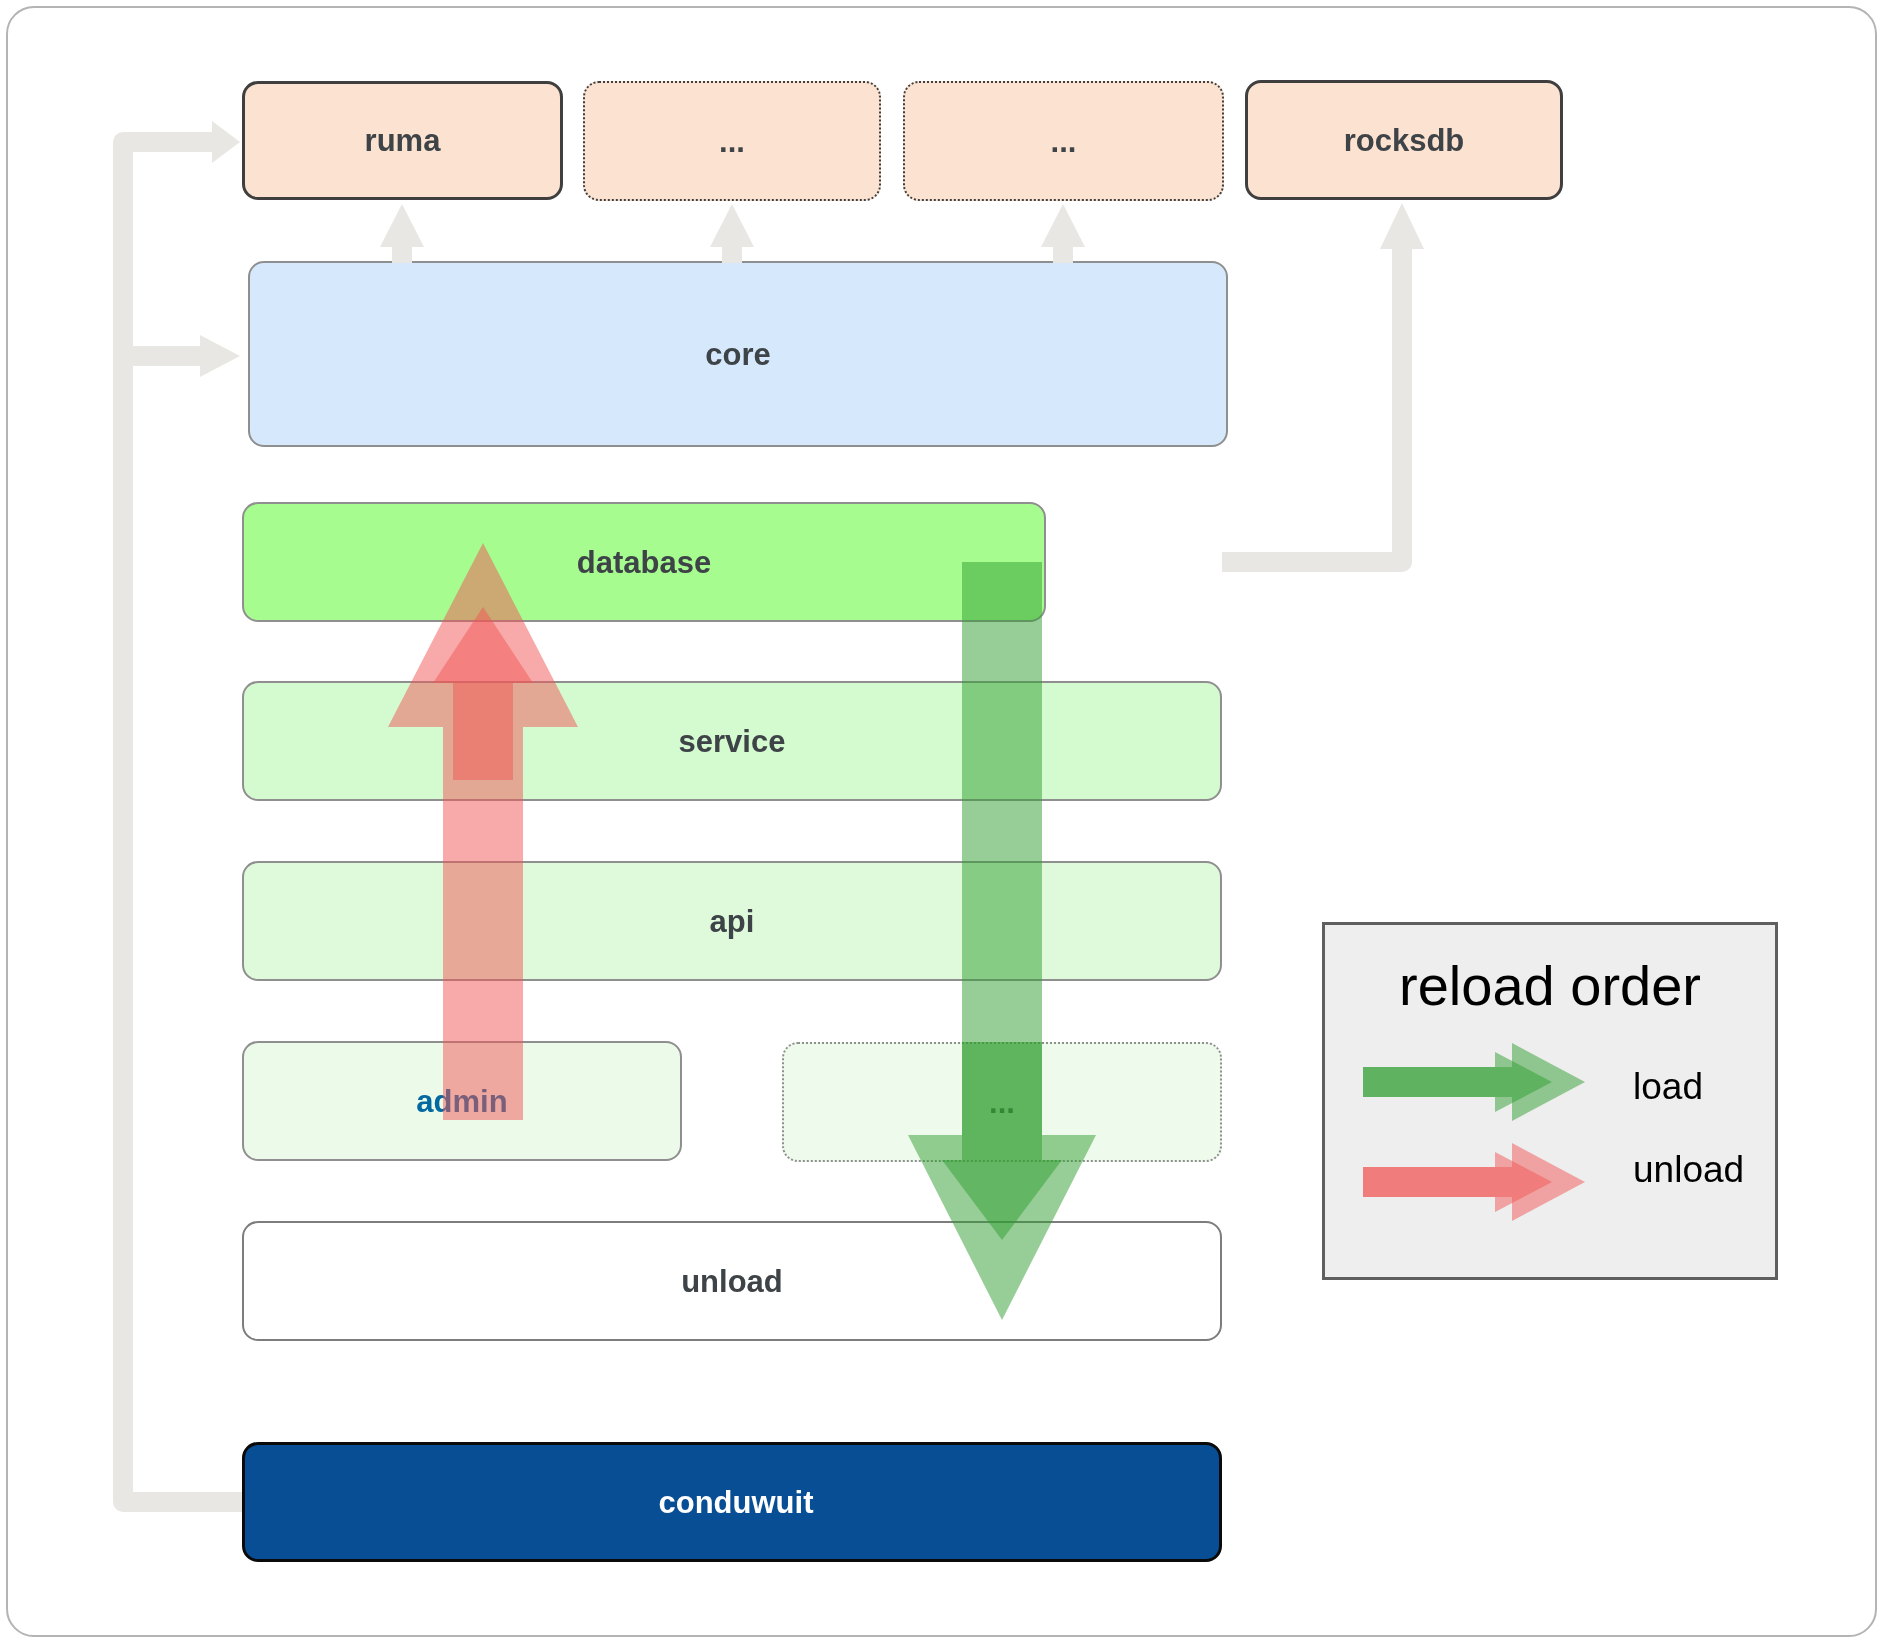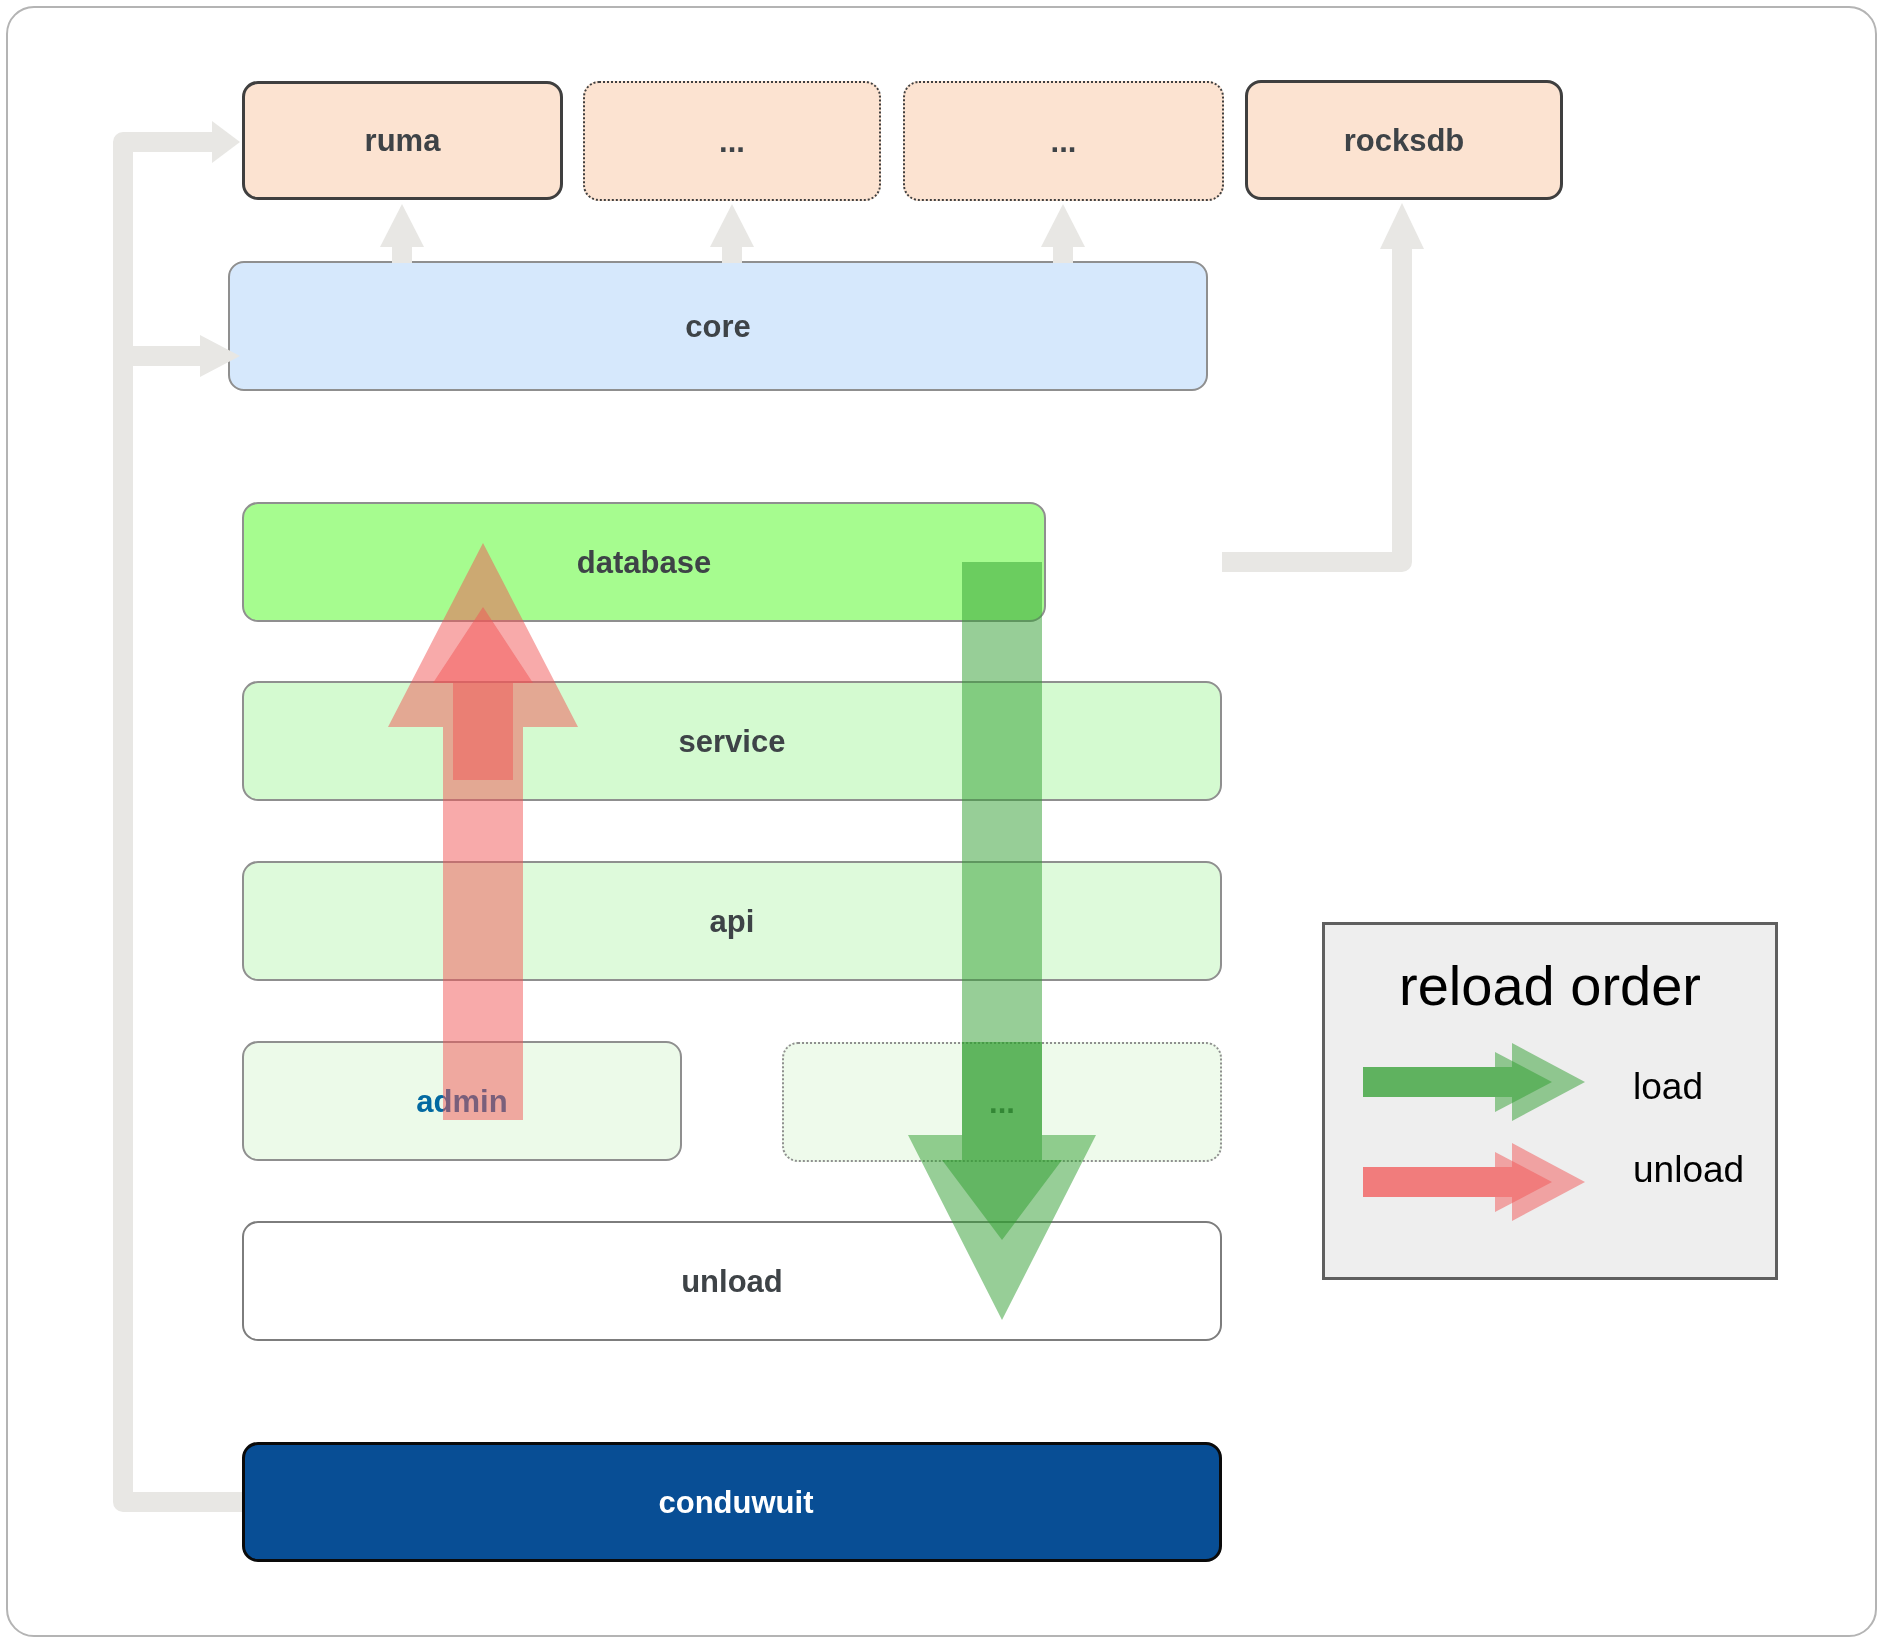--- a/index.html
+++ b/index.html
@@ -16,21 +16,21 @@
     display:flex;align-items:center;justify-content:center;
     font-size:31px;font-weight:bold;color:#3e4347;line-height:1;
     border-radius:16px;
   }
   
   #box-ruma        {left:242px;top:81px;width:321px;height:119px;background:#fce3d1;border:3px solid #3f3f3f;}
   #box-ellipsis1   {left:583px;top:81px;width:298px;height:120px;background:#fce3d1;border:2px dotted #3f3f3f;}
   #box-ellipsis2   {left:903px;top:81px;width:321px;height:120px;background:#fce3d1;border:2px dotted #3f3f3f;}
   #box-rocksdb     {left:1245px;top:80px;width:318px;height:120px;background:#fce3d1;border:3px solid #3f3f3f;}
   
-  #box-core        {left:228px;top:261px;width:980px;height:130px;background:#d6e8fc;border:2px solid #8f8f8f;align-items:center;}
+  #box-core        {left:248px;top:261px;width:980px;height:186px;background:#d6e8fc;border:2px solid #8f8f8f;align-items:center;}
   #box-database    {left:242px;top:502px;width:804px;height:120px;background:#a6fc8f;border:2px solid #8f8f8f;}
   #box-service     {left:242px;top:681px;width:980px;height:120px;background:#d4fad0;border:2px solid #8f8f8f;}
   #box-api         {left:242px;top:861px;width:980px;height:120px;background:#defadb;border:2px solid #8f8f8f;}
   #box-admin       {left:242px;top:1041px;width:440px;height:120px;background:#ecfae9;border:2px solid #8f8f8f;color:#0369a1;}
   #box-admin-more  {left:782px;top:1042px;width:440px;height:120px;background:#eefaeb;border:2px dotted #8f8f8f;color:#3e4347;}
   #box-router      {left:242px;top:1221px;width:980px;height:120px;background:#ffffff;border:2px solid #7d7d7d;}
   #box-conduwuit   {left:242px;top:1442px;width:980px;height:120px;background:#084e95;border:3px solid #0a0a0a;color:#ffffff;padding-left:8px;}
   
   #legend{
     position:absolute;left:1322px;top:922px;width:456px;height:358px;

